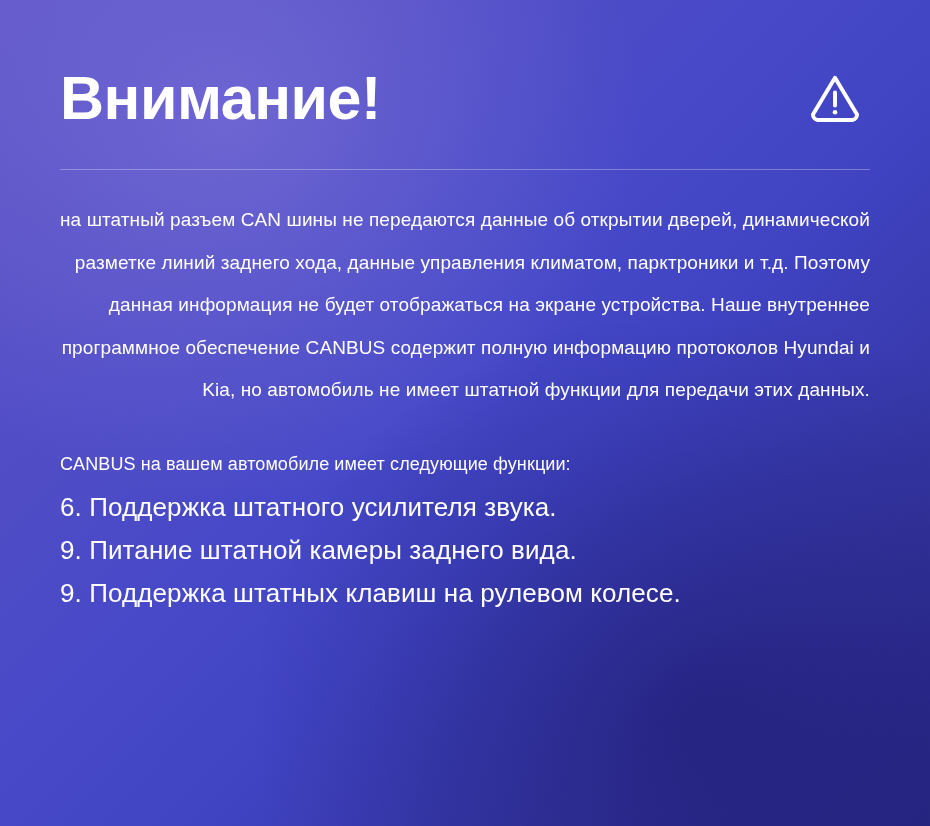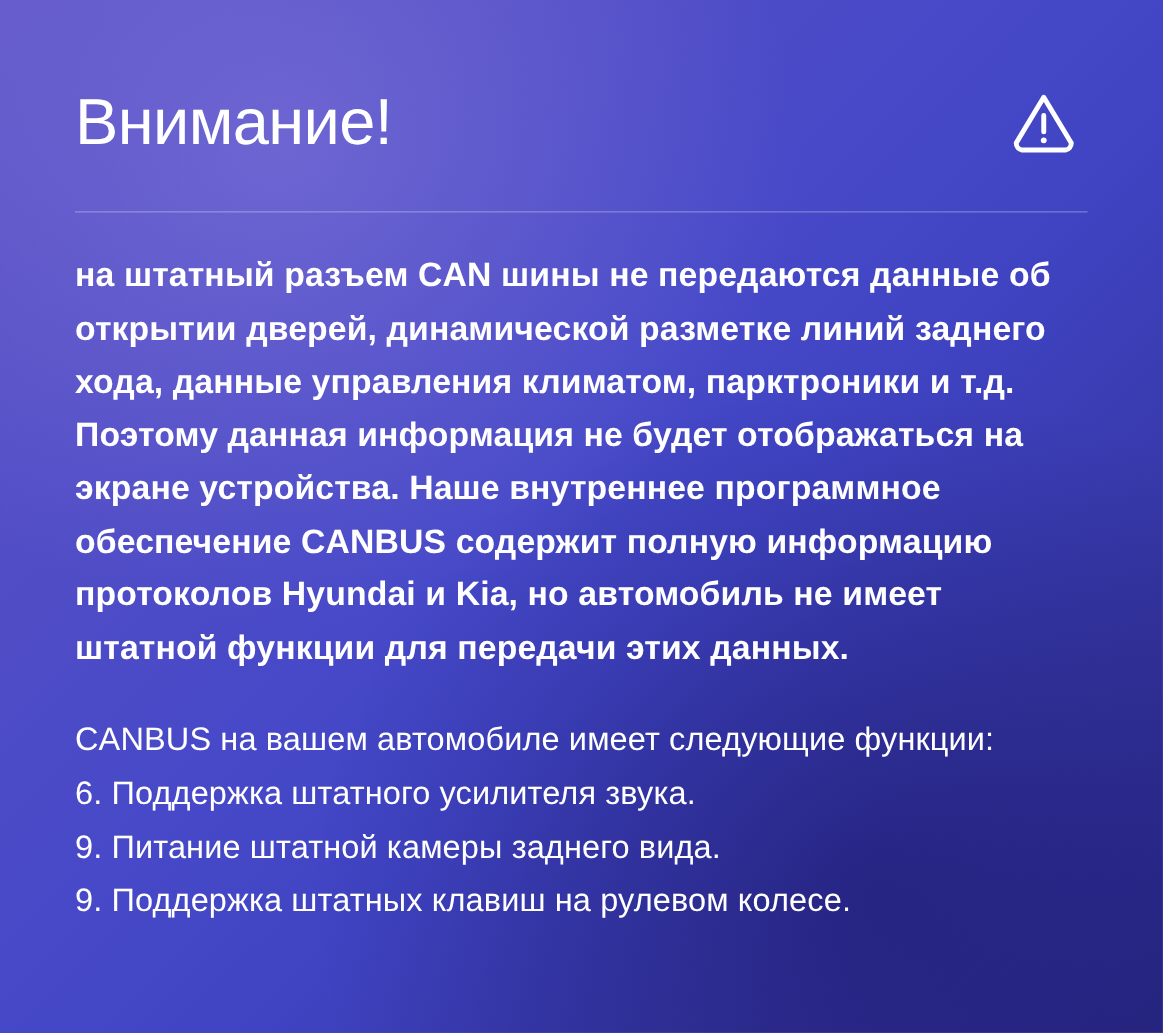--- a/index.html
+++ b/index.html
@@ -67,22 +67,22 @@
   .header-row {
     display: flex;
     align-items: center;
     justify-content: space-between;
     padding-top: 48px;
     height: 100px;
   }
 
   .title {
     color: #ffffff;
-    font-size: 52px;
-    font-weight: 400;
+    font-size: 61px;
+    font-weight: 700;
     letter-spacing: -0.5px;
     line-height: 1;
     margin: 0;
     white-space: nowrap;
   }
 
   .warning-icon {
     width: 60px;
     height: 60px;
     flex: 0 0 auto;
@@ -97,36 +97,36 @@
     background: rgba(255,255,255,0.30);
   }
 
   
   .body-block {
     margin-top: 29px;
   }
 
   .para {
     color: #ffffff;
-    font-size: 27px;
-    font-weight: 700;
+    font-size: 19px;
+    font-weight: 400;
     line-height: 42.5px;
     letter-spacing: 0.1px;
     margin: 0;
     max-width: 812px;
-    text-align: left;
+    text-align: right;
   }
 
   .list-block {
     margin-top: 31px;
   }
 
   .list-intro {
     color: #ffffff;
-    font-size: 26px;
+    font-size: 18px;
     font-weight: 400;
     line-height: 43px;
     letter-spacing: 0.1px;
     margin: 0;
     white-space: nowrap;
   }
 
   .list-items {
     list-style: none;
     margin: 0;

